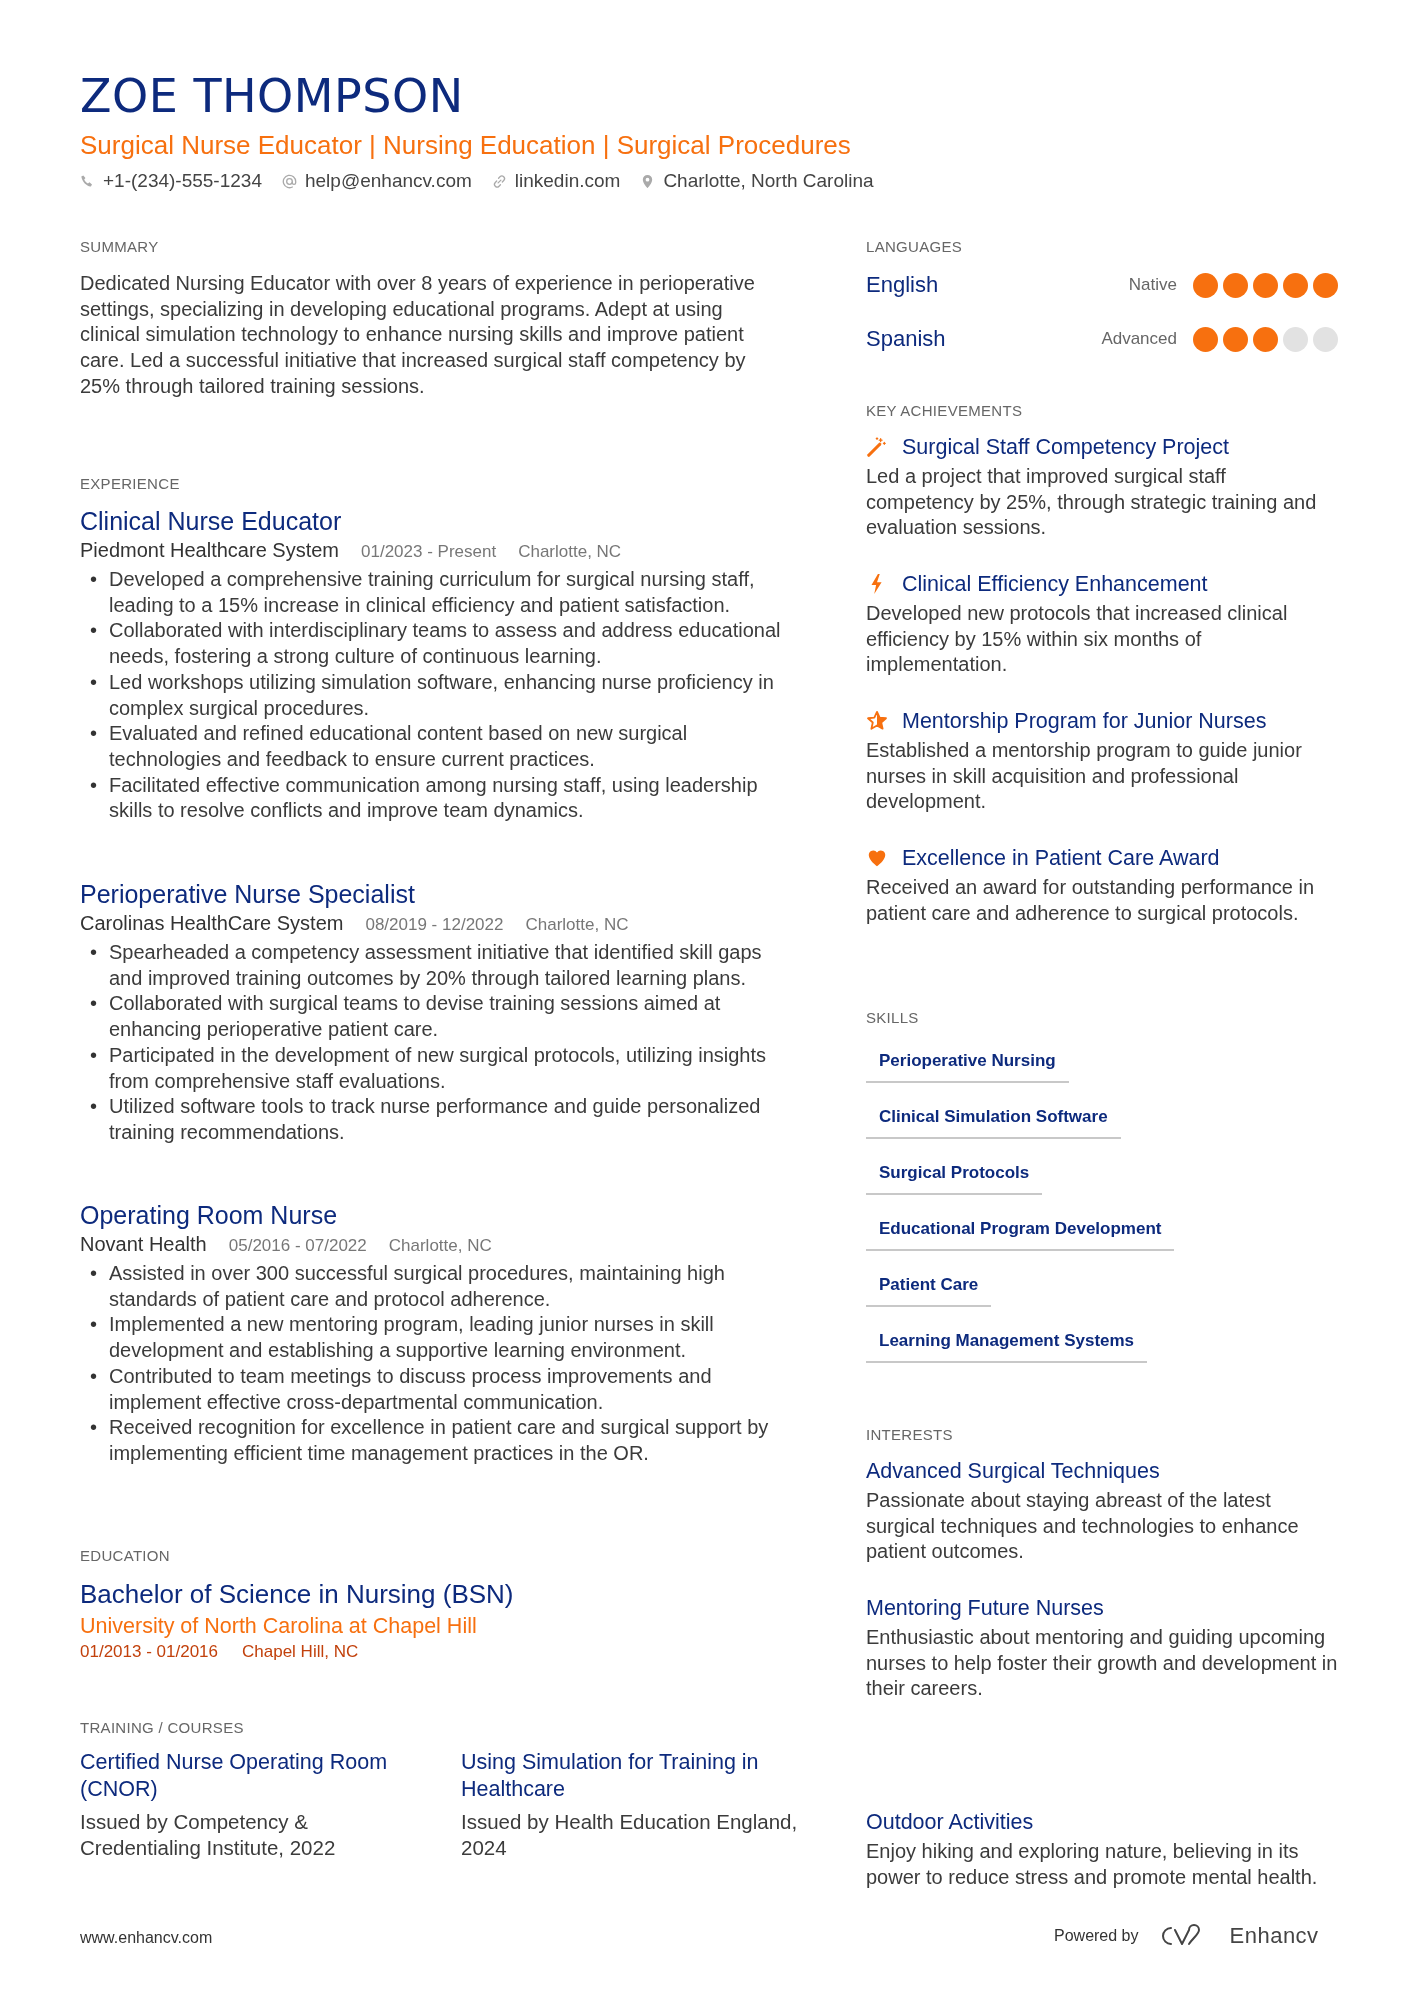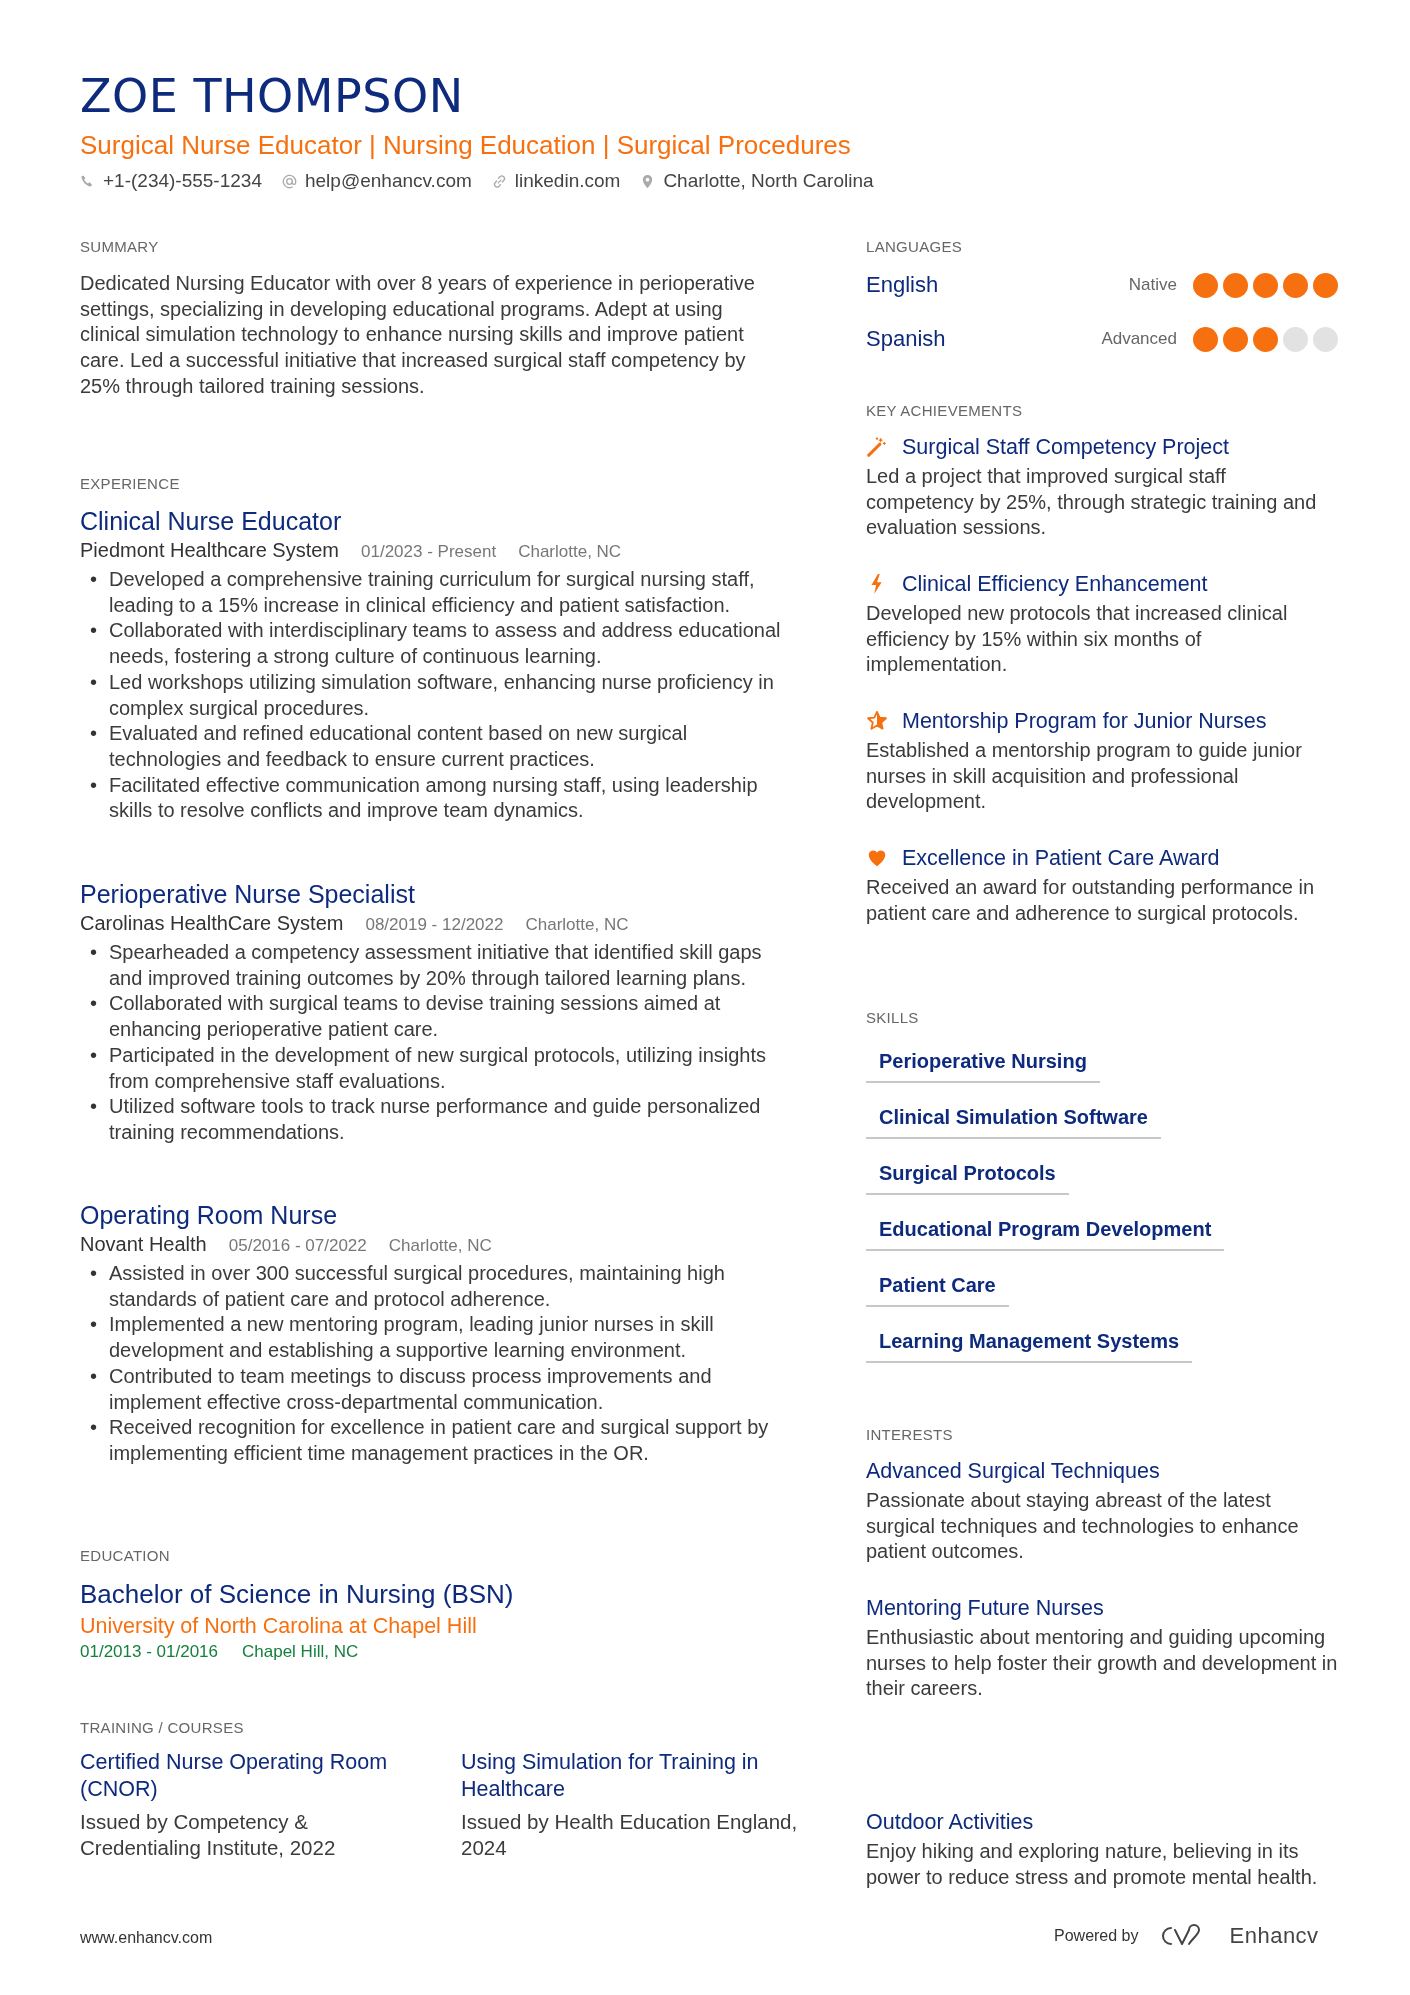--- a/index.html
+++ b/index.html
@@ -23,21 +23,21 @@
   ul.bullets li::before { content: "\2022"; position: absolute; left: 10px; top: 0; color: #333; }
   .lang-row { display: flex; align-items: center; height: 30px; }
   .lang-name { font-size: 22px; color: #0d2a7d; flex: 1; }
   .lang-level { font-size: 17px; color: #666; margin-right: 16px; }
   .dots { display: flex; gap: 5px; }
   .dot { width: 25px; height: 25px; border-radius: 50%; background: #f7700f; }
   .dot.off { background: #e2e2e2; }
   .ach-title { display: flex; align-items: center; gap: 14px; font-size: 21.5px; color: #0d2a7d; line-height: 30px; }
   .ach-title svg { width: 22px; height: 22px; flex: none; }
   .ach-desc { font-size: 20px; line-height: 25.7px; color: #3b3b3b; margin-top: 2px; }
-  .skill { display: inline-block; font-weight: bold; font-size: 20px; color: #0d2a7d; padding: 0 13px 8px 13px; border-bottom: 2px solid #c8c8c8; line-height: 24px; }
+  .skill { display: inline-block; font-weight: bold; font-size: 17px; color: #0d2a7d; padding: 0 13px 8px 13px; border-bottom: 2px solid #c8c8c8; line-height: 24px; }
   .int-title { font-size: 21.5px; color: #0d2a7d; line-height: 30px; }
   .train-title { font-size: 21.5px; color: #0d2a7d; line-height: 27px; }
   .train-issuer { font-size: 20.5px; color: #3b3b3b; line-height: 25.7px; margin-top: 6px; }
   .footer-left { left: 80px; top: 1929px; font-size: 16px; color: #333; }
   .footer-right { left: 1054px; top: 1923px; display: flex; align-items: center; gap: 20px; font-size: 16px; color: #333; }
   .brand { display: flex; align-items: center; gap: 27px; font-size: 22px; color: #444; letter-spacing: 0.5px; }
 </style>
 </head>
 <body>
 
@@ -119,21 +119,21 @@
     <li>Implemented a new mentoring program, leading junior nurses in skill development and establishing a supportive learning environment.</li>
     <li>Contributed to team meetings to discuss process improvements and implement effective cross-departmental communication.</li>
     <li>Received recognition for excellence in patient care and surgical support by implementing efficient time management practices in the OR.</li>
   </ul>
 </div>
 
 <div class="abs left sec-label" style="top:1546px;">EDUCATION</div>
 <div class="abs left" style="top:1577px;">
   <div class="blue-title" style="font-size:26px; line-height:34px;">Bachelor of Science in Nursing (BSN)</div>
   <div style="font-size:21.5px; color:#f7700f; line-height:30px;">University of North Carolina at Chapel Hill</div>
-  <div style="display:flex; gap:24px; font-size:17px; color:#15803d; line-height:22px;">
+  <div style="display:flex; gap:24px; font-size:17px; color:#c2410c; line-height:22px;">
     <span>01/2013 - 01/2016</span>
     <span>Chapel Hill, NC</span>
   </div>
 </div>
 
 <div class="abs left sec-label" style="top:1718px;">TRAINING / COURSES</div>
 <div class="abs" style="left:80px; top:1749px; width:330px;">
   <div class="train-title">Certified Nurse Operating Room (CNOR)</div>
   <div class="train-issuer">Issued by Competency &amp; Credentialing Institute, 2022</div>
 </div>

